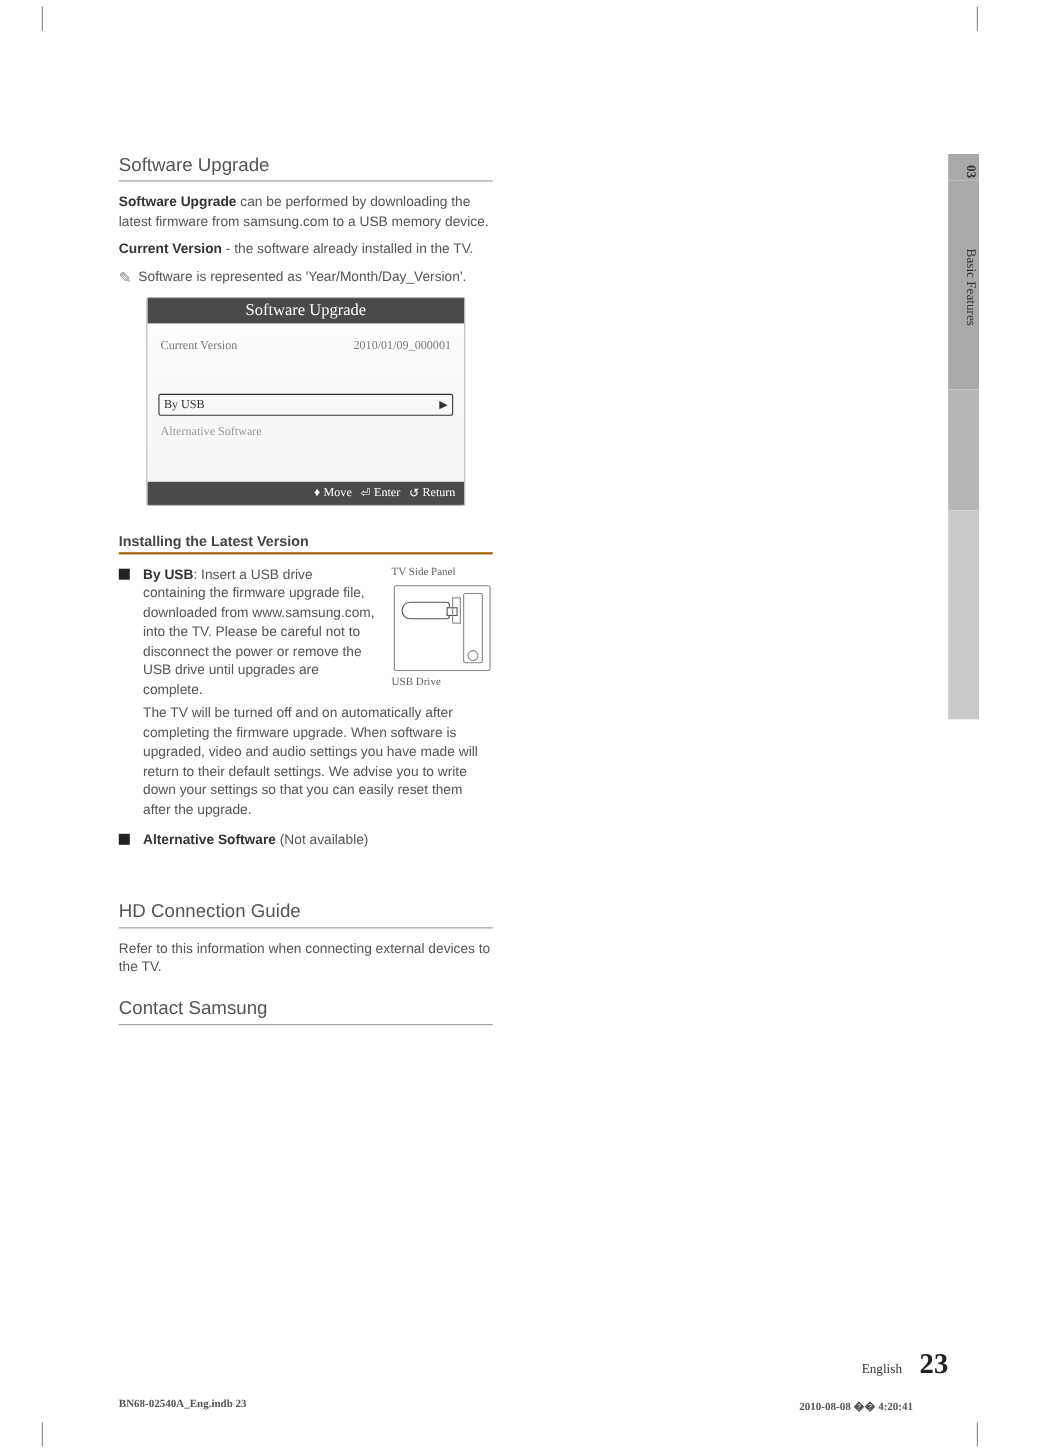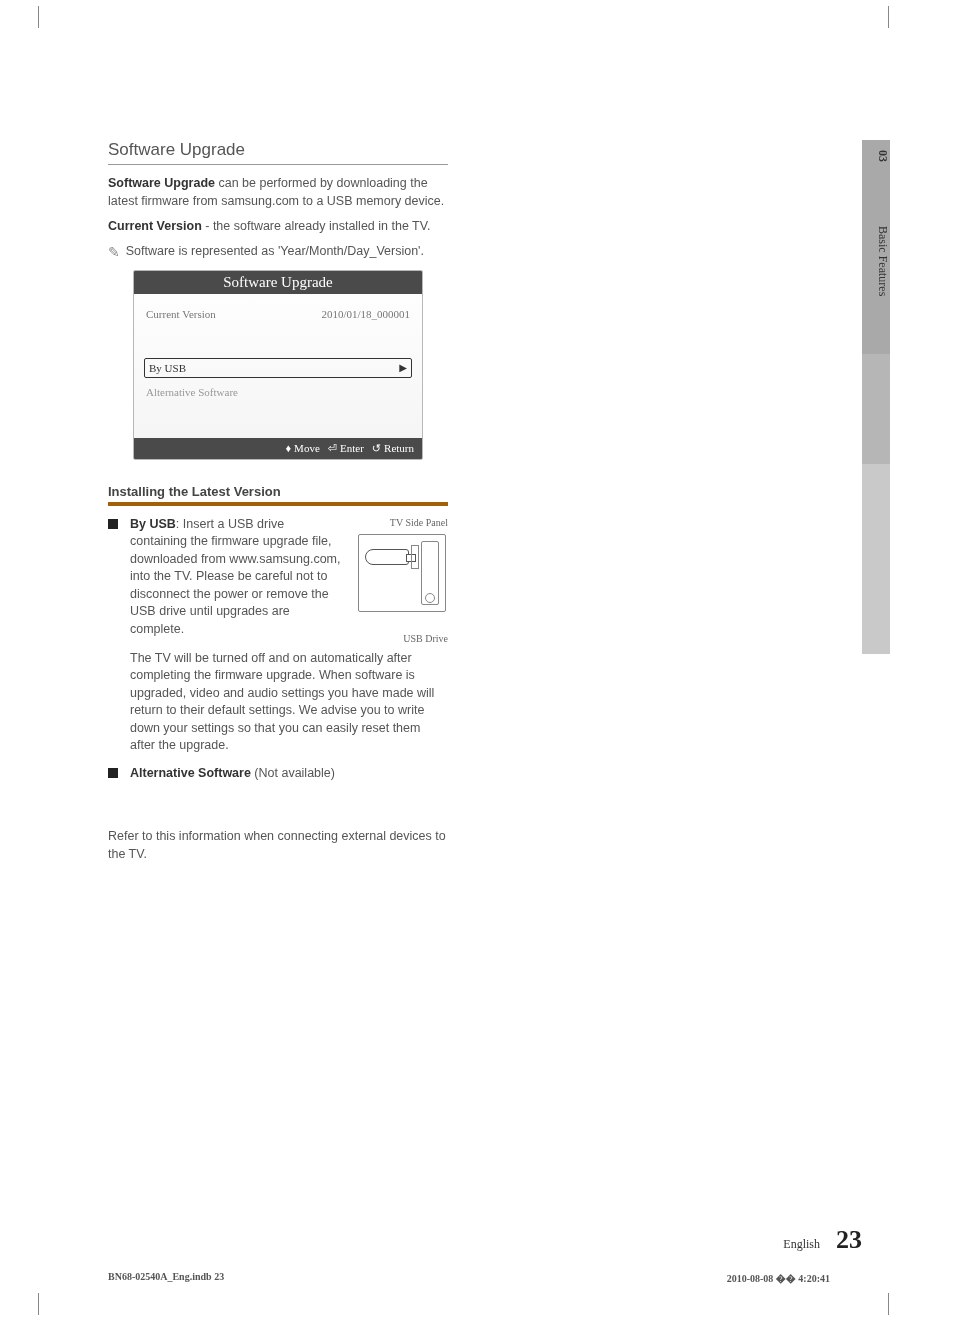--- a/index.html
+++ b/index.html
@@ -99,42 +99,42 @@
     padding: 4px 8px;
     font-size: 11px;
     margin-top: 30px;
     font-family: "Times New Roman", serif;
   }
   .osd-footer span { display: inline-flex; align-items: center; gap: 3px; }
 
   .sub-heading {
     font-size: 13px;
     font-weight: bold;
-    border-bottom: 4px solid #a16207;
+    border-bottom: 2px solid #a16207;
     padding-bottom: 3px;
     margin: 14px 0 10px 0;
     color: #444;
   }
   .bullet-block {
     display: flex;
     gap: 12px;
     font-size: 12.5px;
     color: #555;
     line-height: 1.4;
     margin-bottom: 10px;
   }
   .bullet-square {
     width: 10px; height: 10px; background: #222; flex: 0 0 10px; margin-top: 3px;
   }
   .bullet-text { flex: 1; }
   .bullet-text b { color: #333; }
   .bullet-with-fig { display: flex; gap: 14px; }
-  .bullet-fig-col { flex: 0 0 92px; font-size: 10px; color: #666; text-align: right; }
+  .bullet-fig-col { flex: 0 0 92px; font-size: 10px; color: #666; text-align: left; }
   .bullet-fig-col .cap { margin-bottom: 4px; font-family: "Times New Roman", serif; }
-  .bullet-fig-col .cap2 { margin-top: 20px; font-family: "Times New Roman", serif; }
+  .bullet-fig-col .cap2 { margin-top: 4px; font-family: "Times New Roman", serif; }
 
   .side-tab {
     position: absolute;
     top: 110px; right: 0;
     width: 28px;
     display: flex;
     flex-direction: column;
   }
   .tab-seg {
     writing-mode: vertical-rl;
@@ -248,21 +248,21 @@
       <div class="note-line">
         <span class="note-icon">✎</span>
         <span>Software is represented as 'Year/Month/Day_Version'.</span>
       </div>
 
       <div class="osd">
         <div class="osd-title">Software Upgrade</div>
         <div class="osd-body">
           <div class="osd-row">
             <span>Current Version</span>
-            <span>2010/01/18_000001</span>
+            <span>2010/01/09_000001</span>
           </div>
           <div class="osd-row selected">
             <span>By USB</span>
             <span class="arrow">▶</span>
           </div>
           <div class="osd-row dim">
             <span>Alternative Software</span>
             <span></span>
           </div>
         </div>
@@ -308,22 +308,24 @@
 
       <div class="bullet-block">
         <div class="bullet-square"></div>
         <div class="bullet-text">
           <b>Alternative Software</b><span> (Not available)</span>
         </div>
       </div>
     </div>
 
     <div class="col col-right">
+      <div class="section-title">HD Connection Guide</div>
       <p class="body-text">Refer to this information when connecting external devices to the TV.</p>
 
+      <div class="section-title" style="margin-top:18px">Contact Samsung</div>
     </div>
 
   </div>
 
   <div class="page-footer-right">
     <span class="lang">English</span>
     <span class="num">23</span>
   </div>
 
   <div class="meta-footer">

